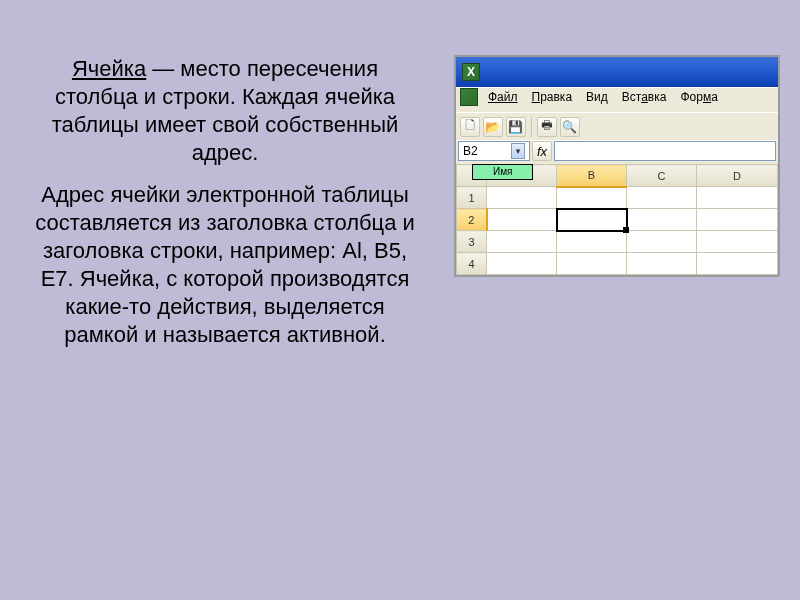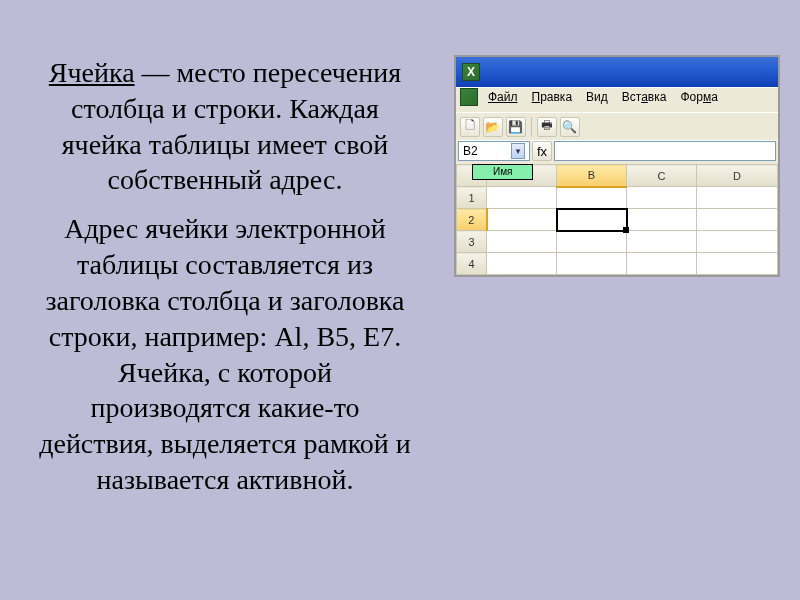--- a/index.html
+++ b/index.html
@@ -9,23 +9,22 @@
     font-family: Arial, sans-serif;
     position: relative;
     overflow: hidden;
   }
   .text-col {
     position: absolute;
     left: 35px; top: 55px;
     width: 380px;
     text-align: center;
     color: #000;
-    font-size: 28px;
+    font-size: 22px;
     line-height: 1.28;
-    font-family: Liberation Serif, serif;
   }
   .term { text-decoration: underline; }
   .para2 { margin-top: 13px; }
 
   
   .excel {
     position: absolute;
     right: 20px; top: 55px;
     width: 326px;
     border: 2px solid #9a9a9a;
@@ -108,21 +107,21 @@
     border: 1px solid #7f9db9;
     display: flex; align-items: center; justify-content: center;
     font-size: 9px; color: #333;
   }
   .fxbtn {
     width: 20px; height: 20px;
     border: 1px solid #c9c6b3;
     background: linear-gradient(#fefefc,#e9e6d6);
     border-radius: 2px;
     display:flex;align-items:center;justify-content:center;
-    font-size: 13px;
+    font-style: italic; font-size: 13px;
   }
   .formula {
     flex: 1; height: 20px;
     background: #fff; border: 1px solid #7f9db9;
   }
 
   .sheet {
     background: #fff;
     position: relative;
   }

